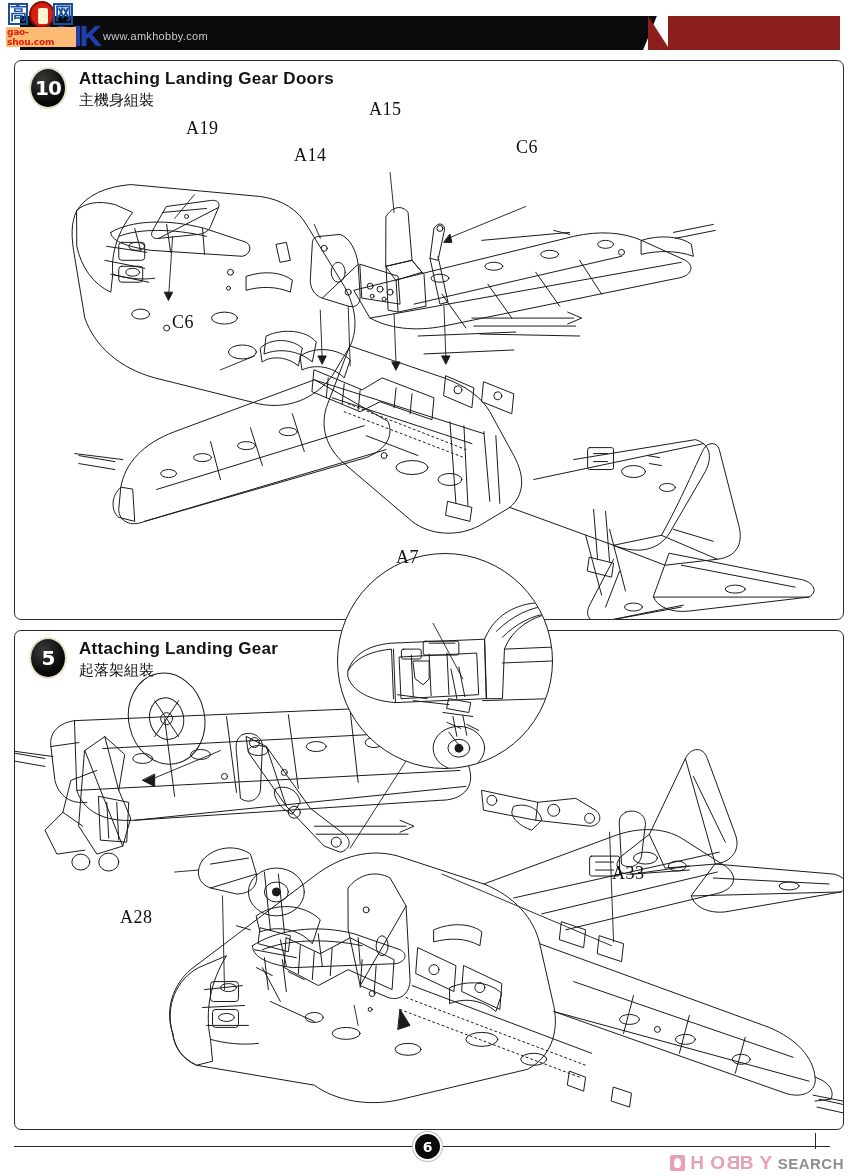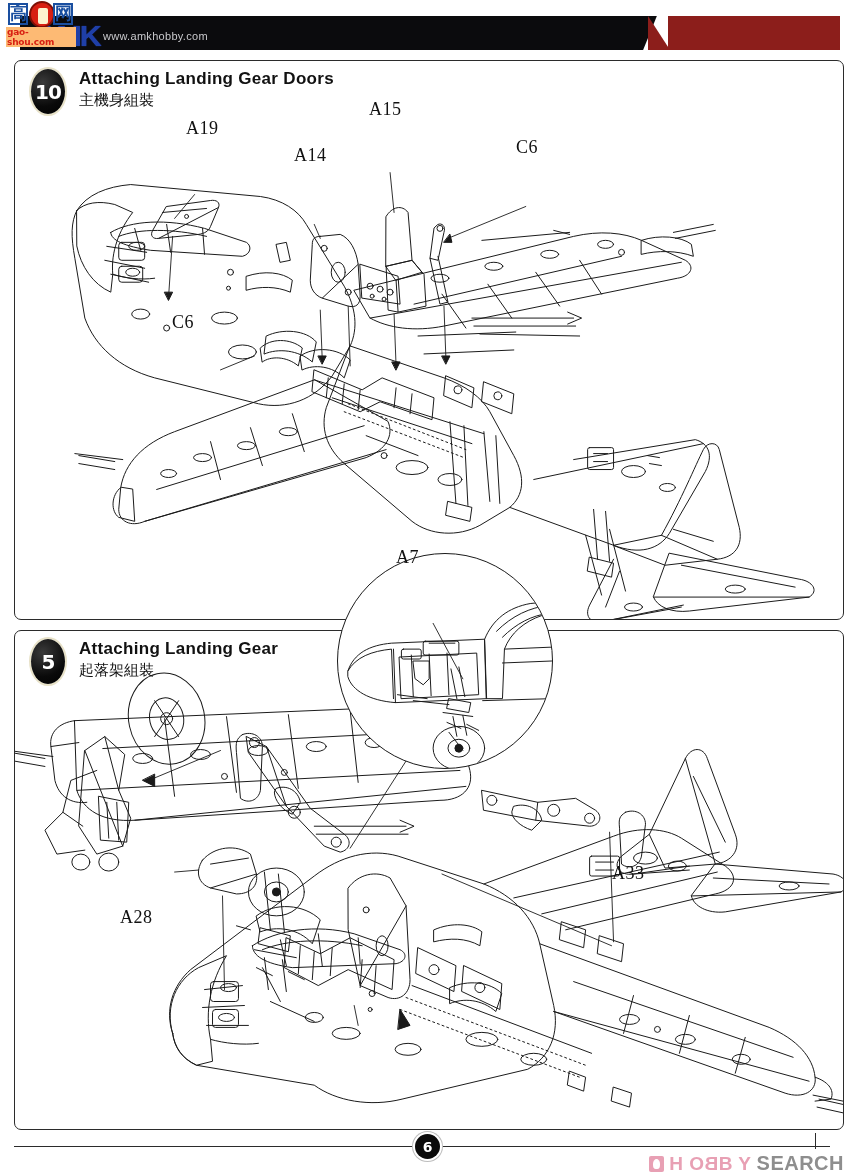--- a/index.html
+++ b/index.html
@@ -93,21 +93,21 @@
     border: 1px solid #2b2b2b;
     border-radius: 7px;
     background: #ffffff;
   }
   #panel-10 { left: 14px; top: 60px;  width: 830px; height: 560px; }
   #panel-11 { left: 14px; top: 630px; width: 830px; height: 500px; }
 
   .step-head { position: absolute; left: 16px; top: 8px; }
   .step-badge {
     position: absolute; left: 0; top: 0;
-    width: 34px; height: 45px; border-radius: 50%;
+    width: 34px; height: 38px; border-radius: 50%;
     background: radial-gradient(circle at 35% 30%, #3a3a3a 0%, #0a0a0a 62%, #000 100%);
     box-shadow: 0 0 0 2px #e8e2c8;
     color: #ffffff;
     font-size: 20px; font-weight: bold;
     display: flex; align-items: center; justify-content: center;
     letter-spacing: -1px;
     font-family: "DejaVu Sans", sans-serif;
   }
   .step-title-en {
     position: absolute; left: 48px; top: 0px;
@@ -175,21 +175,21 @@
   .hs-icon:after{
     content:""; position:absolute; left:4px; top:3px;
     width:7px; height:10px; background:#fff; border-radius:50% 50% 40% 40%;
   }
   .hs-hobby {
     font-size: 19px; font-weight: bold; color: #e8a0b4;
     letter-spacing: .5px; font-family: "Liberation Sans", sans-serif;
   }
   .hs-b-rev { display:inline-block; transform: scaleX(-1); }
   .hs-search {
-    font-size: 20px; font-weight: bold; color: #8e8e8e;
+    font-size: 15px; font-weight: bold; color: #8e8e8e;
     letter-spacing: .5px; font-family: "Liberation Sans", sans-serif;
   }
 </style>
 </head>
 <body>
 
 <div class="header">
   <div class="banner-black"></div>
   <div class="banner-white-slash"></div>
   <div class="banner-red"></div>

